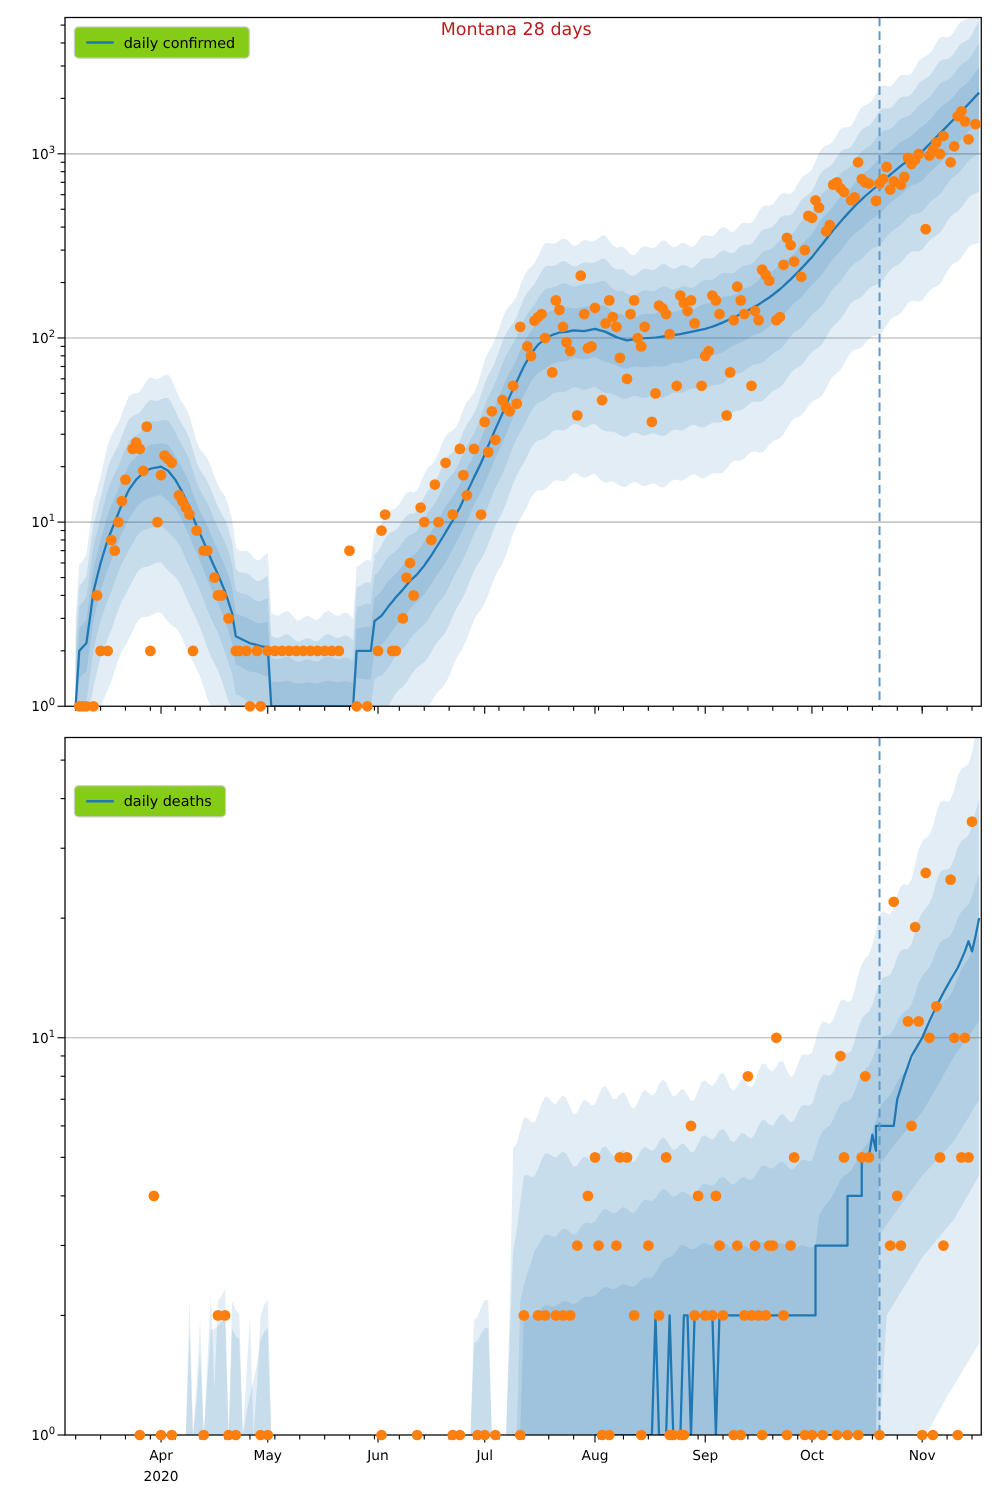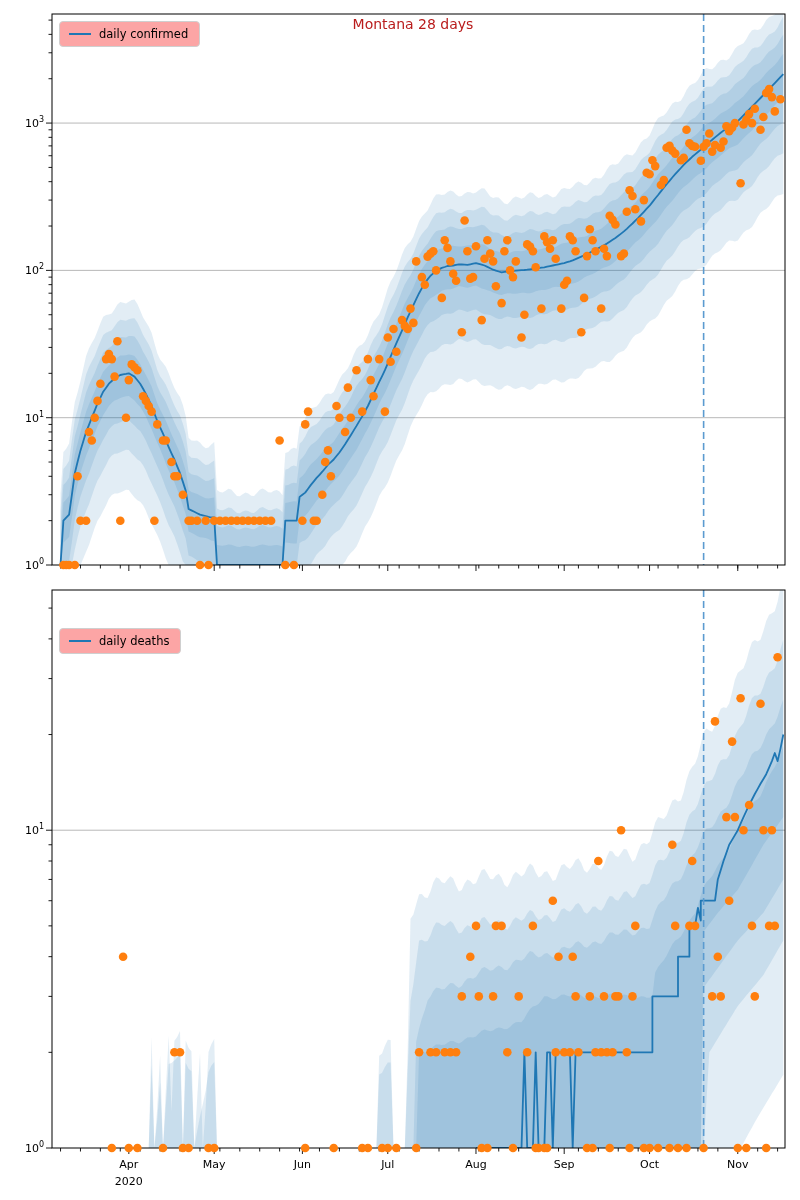--- a/index.html
+++ b/index.html
@@ -1,20 +1,20 @@
 <!DOCTYPE html>
 <html><head>
 <meta charset="utf-8">
 <style>
   html,body{margin:0;padding:0;background:#fff;}
   .canvas{position:relative;width:800px;height:1200px;background:#fff;
           font-family:"DejaVu Sans","Liberation Sans",sans-serif;overflow:hidden;}
   .chart-title{position:absolute;left:413px;top:16px;transform:translateX(-50%);
                font-size:14px;color:#b91c1c;white-space:nowrap;}
-  .legend{position:absolute;display:flex;align-items:center;gap:8px;background:#fca5a5;
+  .legend{position:absolute;display:flex;align-items:center;gap:8px;background:#84cc16;
           border:1px solid #cfcfcf;border-radius:4px;padding:5px 11px 5px 9px;
           font-size:11.5px;color:#000;white-space:nowrap;}
   .legend .swatch{display:inline-block;width:22px;height:0;border-top:2px solid #1f77b4;}
   #legend-0{left:59px;top:21px;}
   #legend-1{left:59px;top:628px;}
   svg{position:absolute;left:0;top:0;}
 </style>
 </head>
 <body>
 

